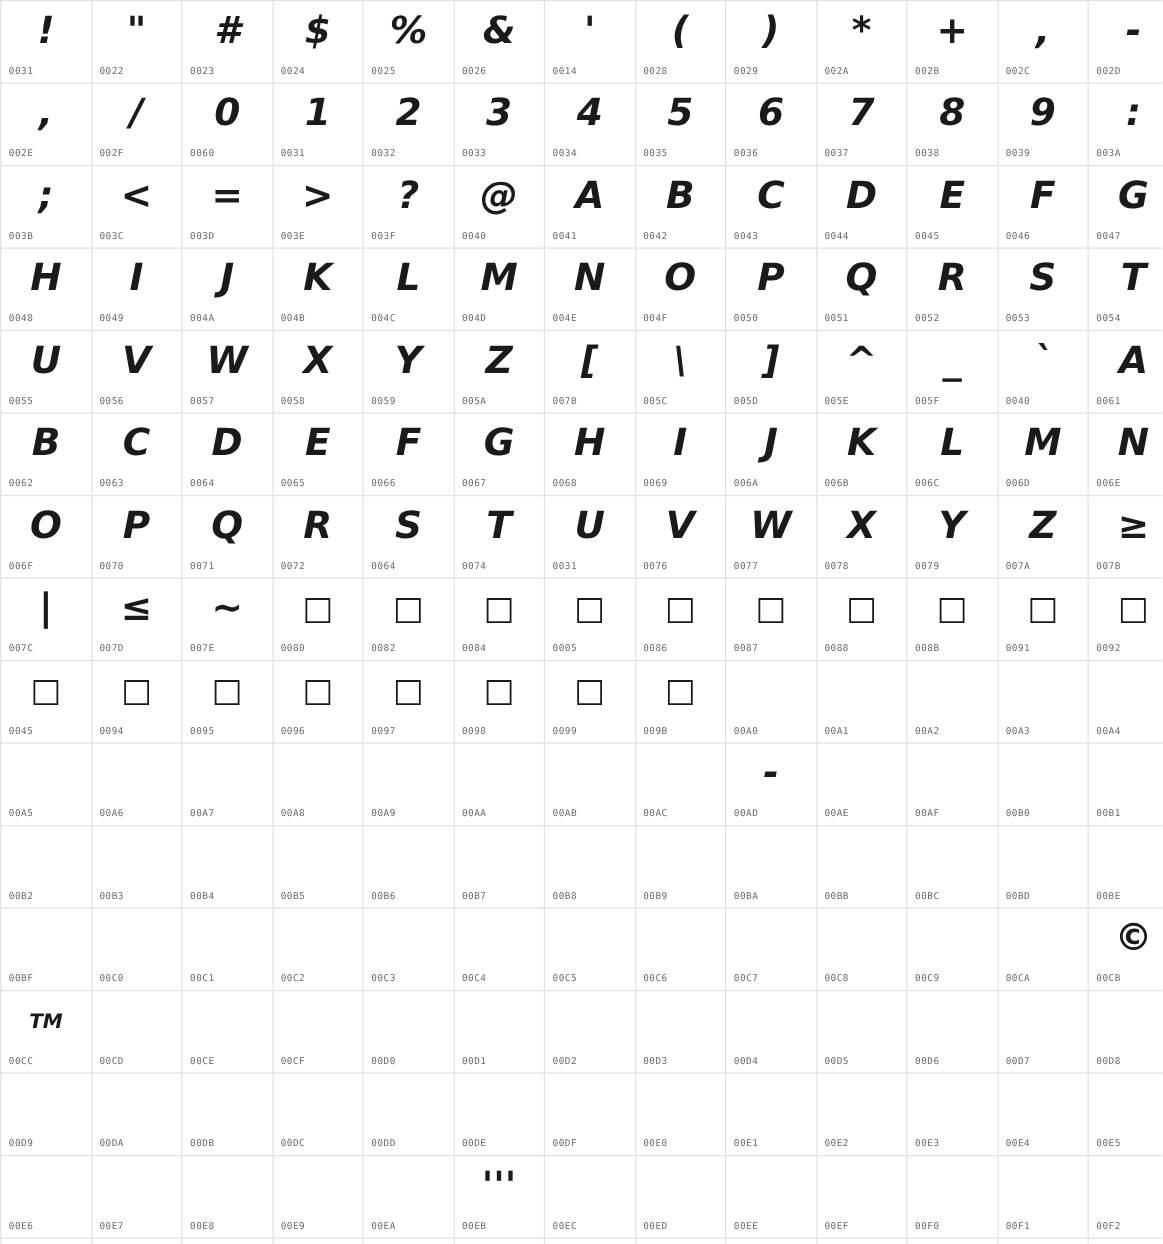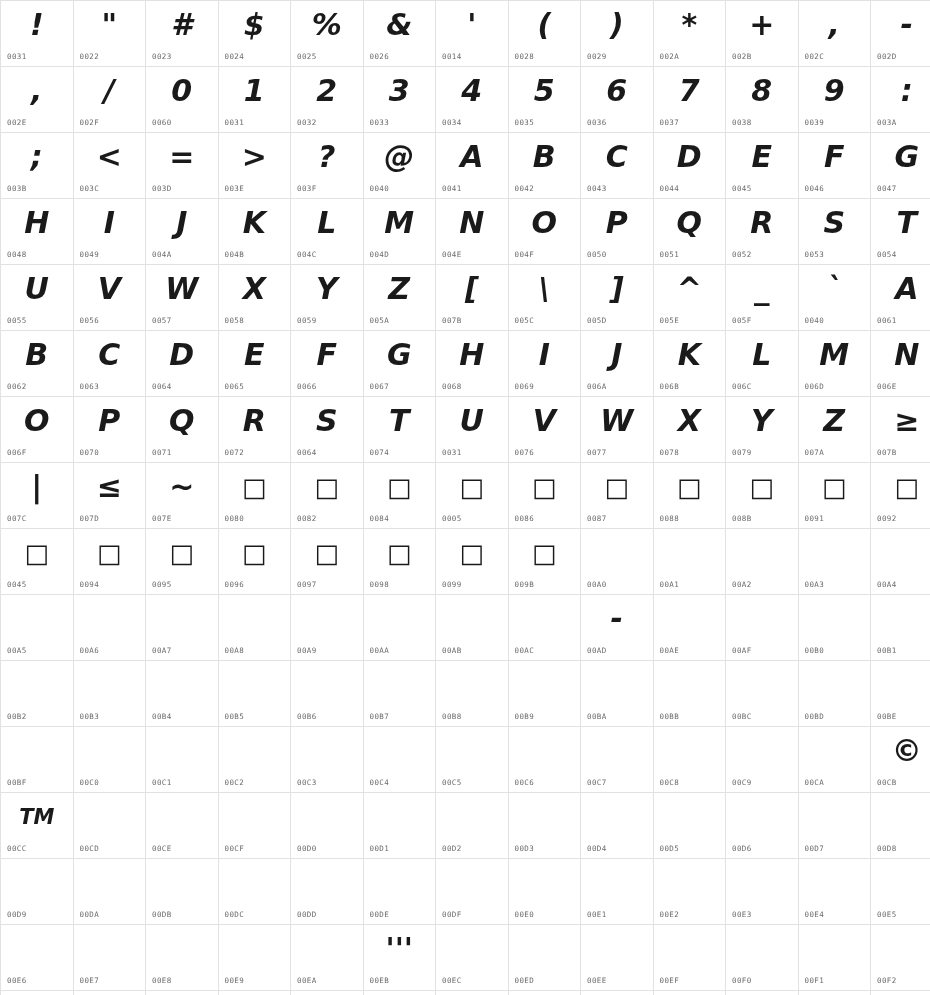--- a/index.html
+++ b/index.html
@@ -49,21 +49,21 @@
     font-weight: bold;
     font-size: 30px;
     color: #1a1a1a;
     white-space: nowrap;
   }
   .glyph.box {
     font-weight: normal;
     font-size: 26px;
   }
   .glyph.tiny {
-    font-size: 21px;
+    font-size: 16px;
   }
   .code {
     position: absolute;
     left: 6px;
     bottom: 5px;
     font-family: "DejaVu Sans Mono", monospace;
     font-size: 7.5px;
     letter-spacing: 0.4px;
     color: #6b6b6b;
   }

